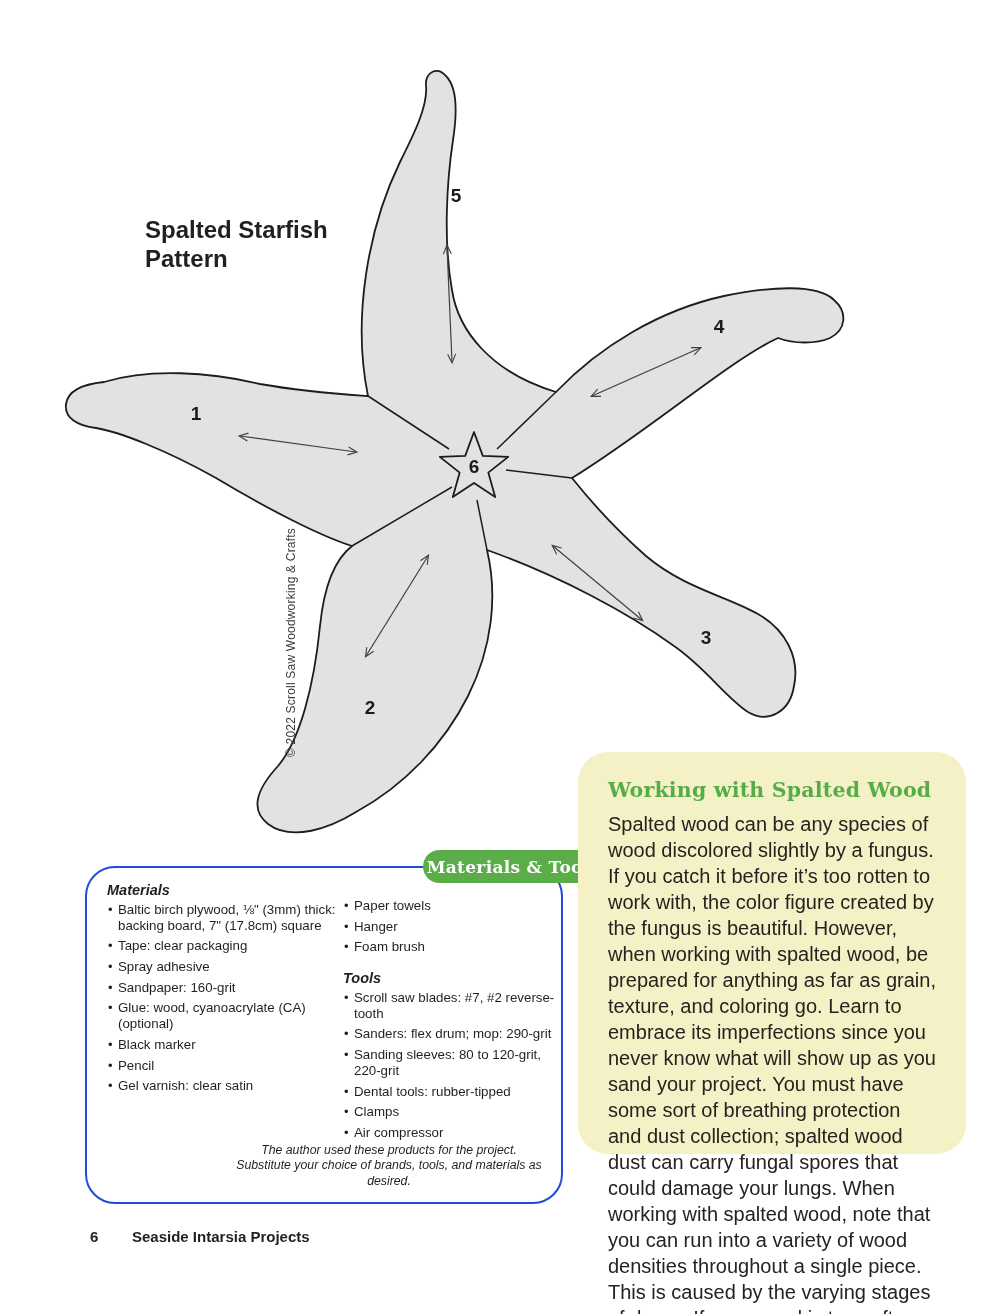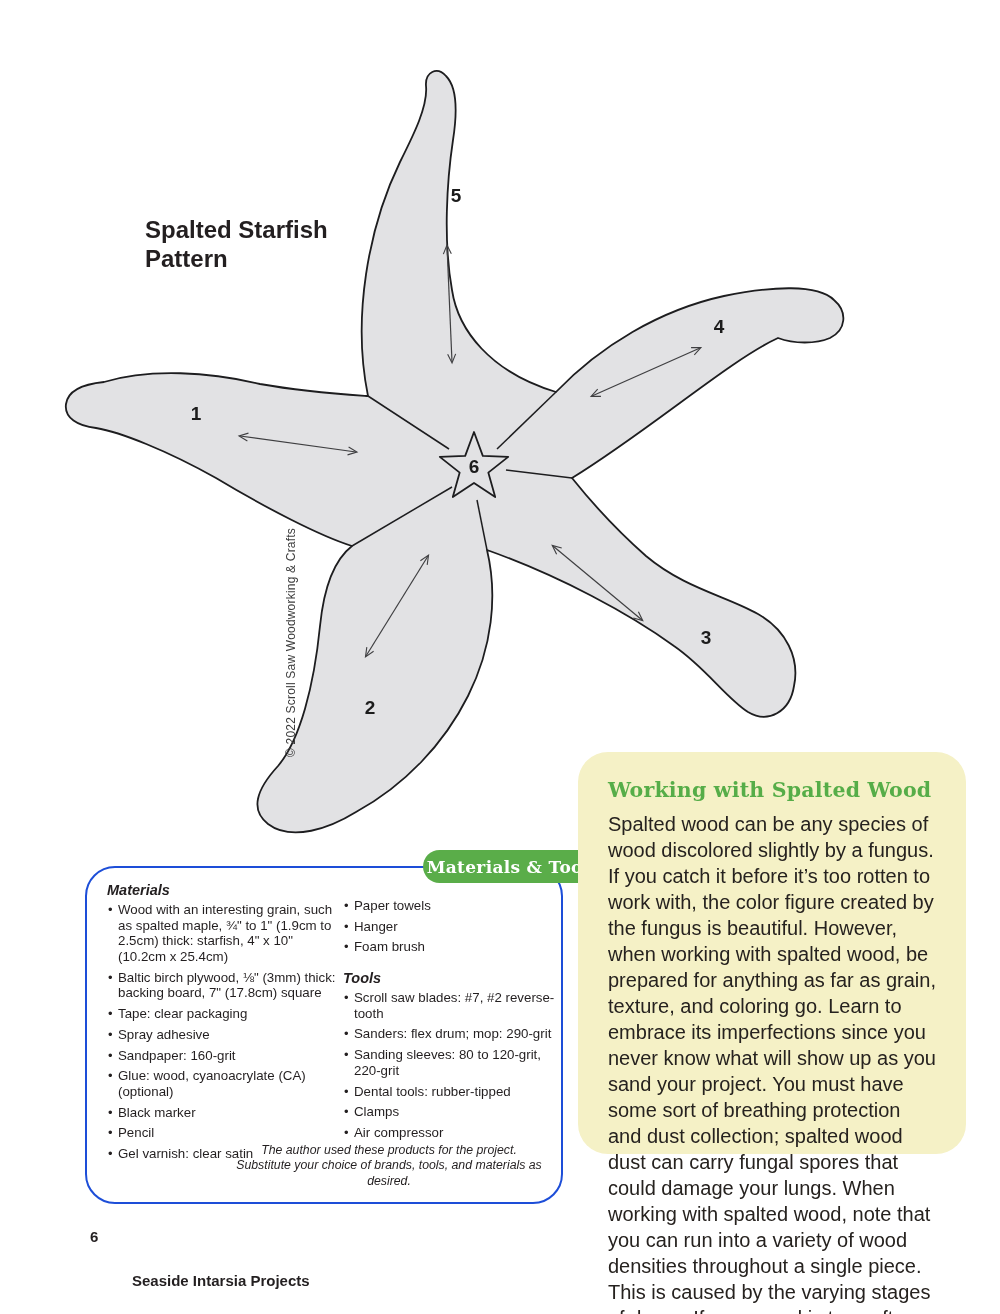--- a/index.html
+++ b/index.html
@@ -64,21 +64,21 @@
     font-size:20.5px; color:#56ad48; margin-bottom:9px; letter-spacing:.2px;
   }
   .yellow-body { font-size:20px; line-height:1.3; color:#26221f; }
   
   .footer-pagenum {
     position:absolute; left:90px; top:1228px;
     font-size:15px; font-weight:bold;
   }
   .footer-title {
     position:absolute; left:132px; top:1228px;
-    font-size:15px; font-weight:bold;margin-top:44px;
+    font-size:15px; font-weight:bold;
   }
 </style>
 </head>
 <body>
 
 <div class="page-title">Spalted Starfish Pattern</div>
 
 <svg class="pattern-svg" width="1000" height="860" viewBox="0 0 1000 860">
   <defs>
     <marker id="ah-end" markerWidth="14" markerHeight="12" refX="9" refY="5" orient="auto" markerUnits="userSpaceOnUse">
@@ -149,21 +149,20 @@
   </g>
 </svg>
 
 <div class="copyright-vertical">© 2022  Scroll Saw Woodworking &amp; Crafts</div>
 
 <div class="materials-box">
   <div class="col-left">
     <div class="list-heading">Materials</div>
     <ul class="b-list">
 
-    <li>Wood with an interesting grain, such as spalted maple, ¾" to 1" (1.9cm to 2.5cm) thick: starfish, 4" x 10" (10.2cm x 25.4cm)</li>
         <li>Baltic birch plywood, ⅛" (3mm) thick: backing board, 7" (17.8cm) square</li>
         <li>Tape: clear packaging</li>
         <li>Spray adhesive</li>
         <li>Sandpaper: 160-grit</li>
         <li>Glue: wood, cyanoacrylate (CA) (optional)</li>
         <li>Black marker</li>
         <li>Pencil</li>
         <li>Gel varnish: clear satin</li>
       </ul>
   </div>

